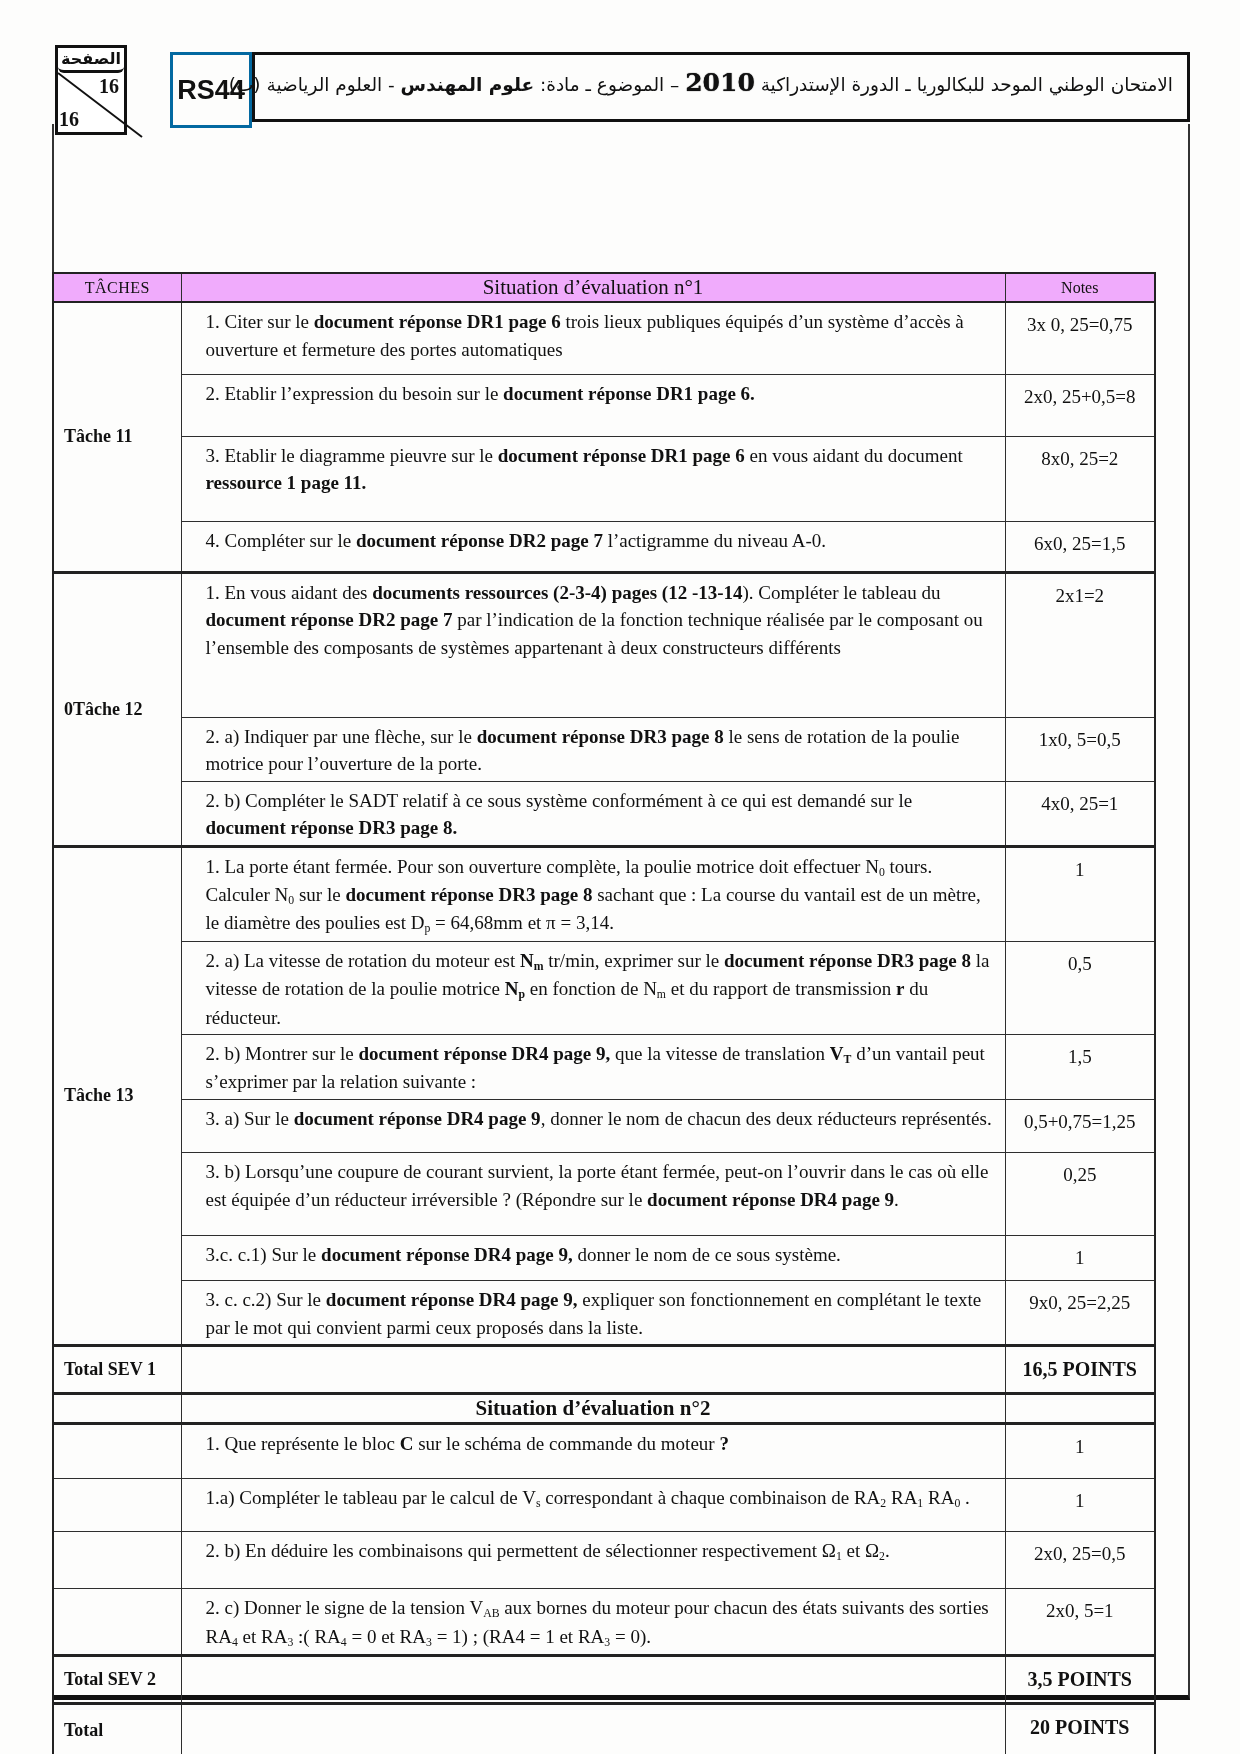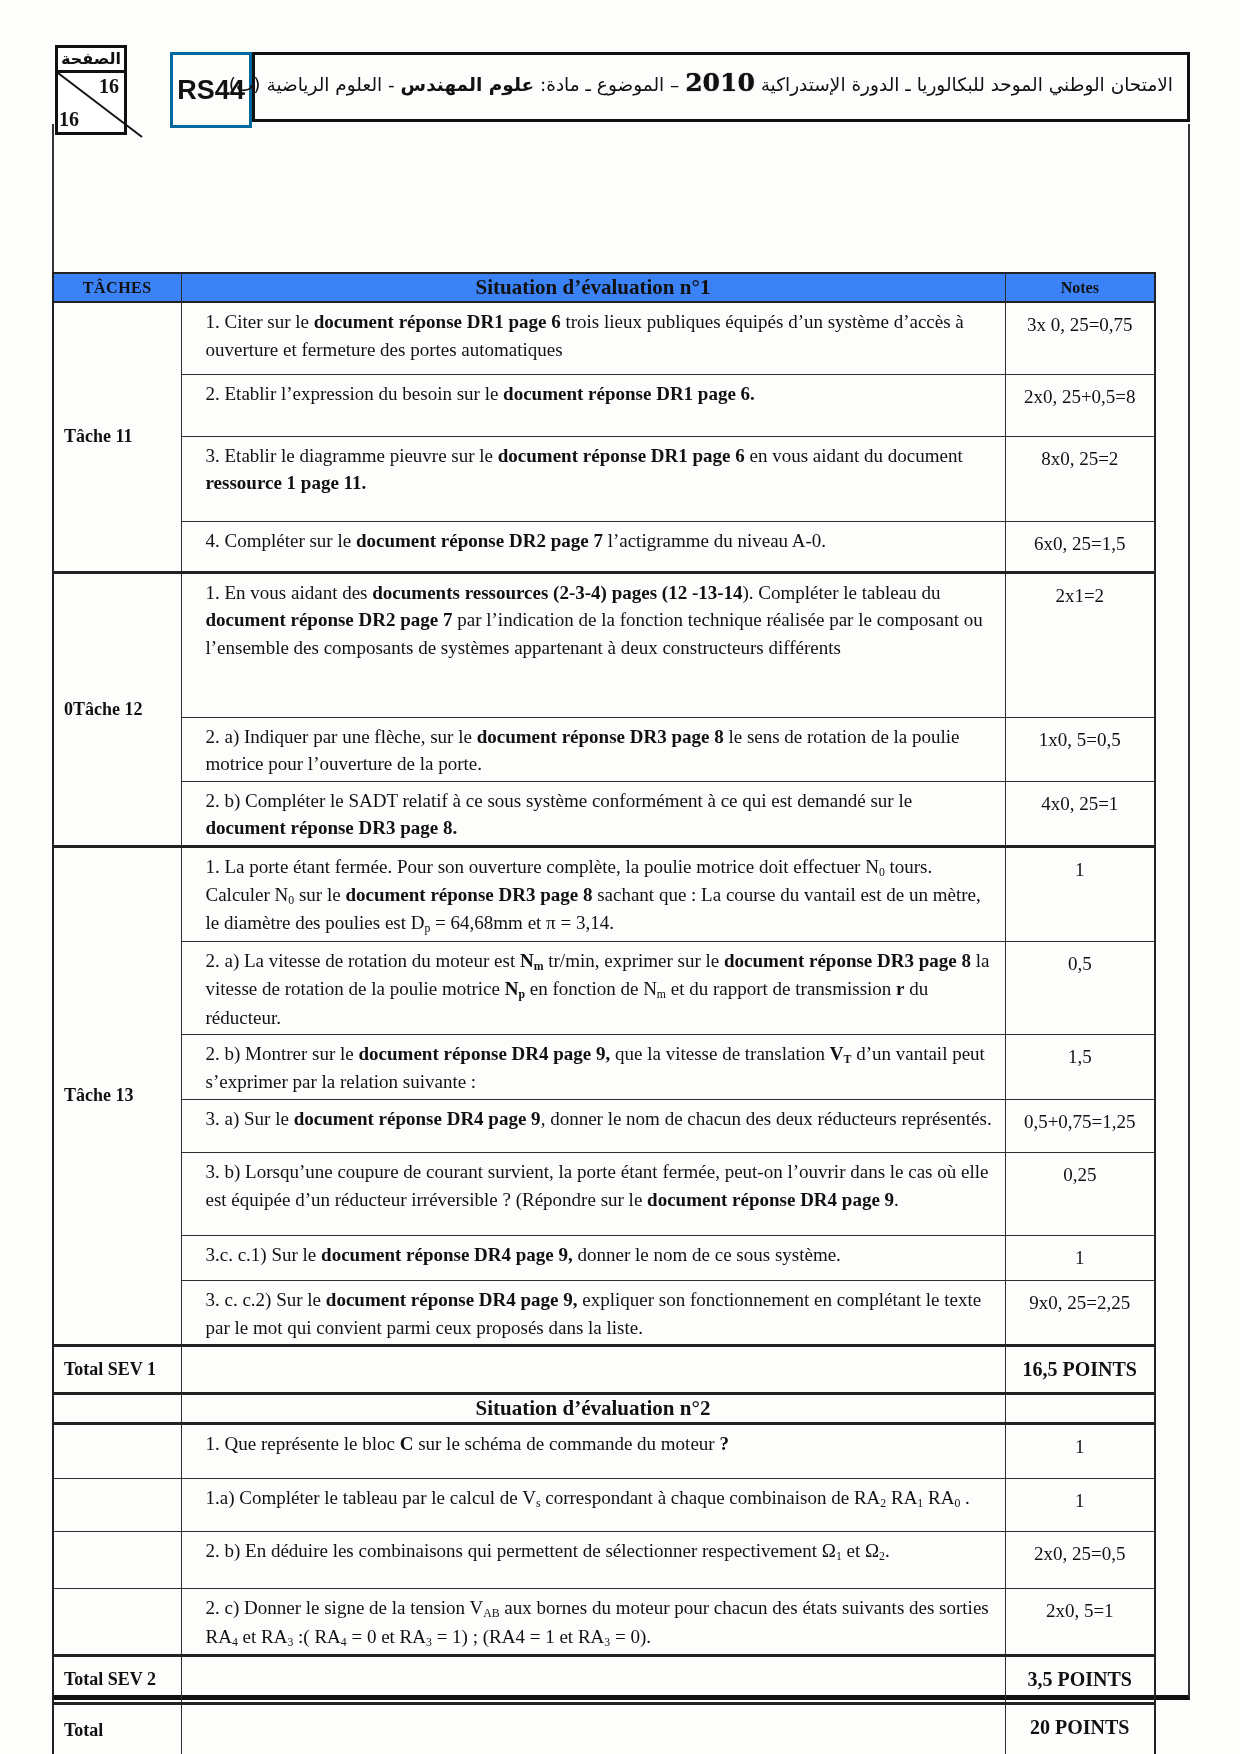--- a/index.html
+++ b/index.html
@@ -3,21 +3,21 @@
 <meta charset="utf-8">
 <style>
   html,body{margin:0;padding:0;background:#e8e8e8;}
   .page{position:relative;width:1240px;height:1754px;background:#fdfdfc;margin:0 auto;
         font-family:"Liberation Serif",serif;color:#111;overflow:hidden;}
 
   
   .pagebox{position:absolute;left:55px;top:45px;width:66px;height:84px;border:3px solid #111;
            background:#fff;}
   .pagebox .pb-title{display:block;text-align:center;border-bottom:3px solid #111;
-           font-family:"DejaVu Sans",sans-serif;font-weight:bold;font-size:16px;line-height:22px;}
+           font-family:"DejaVu Sans",sans-serif;font-weight:bold;font-size:16px;line-height:22px;border-radius:6px;}
   .pagebox .pb-body{position:relative;height:56px;}
   .pagebox svg{position:absolute;left:0;top:0;overflow:visible;}
   .pb-num-top{position:absolute;right:5px;top:2px;font-weight:bold;font-size:20px;}
   .pb-num-bottom{position:absolute;left:1px;bottom:-2px;font-weight:bold;font-size:20px;}
 
   .rs44{position:absolute;left:170px;top:52px;width:76px;height:70px;border:3px solid #0369a1;
         display:flex;align-items:center;justify-content:center;
         font-family:"Liberation Sans",sans-serif;font-weight:bold;font-size:27px;}
 
   .examline{position:absolute;left:252px;top:52px;width:938px;height:70px;border:3px solid #111;
@@ -34,21 +34,21 @@
 
   
   .outer-frame{position:absolute;left:52px;top:124px;width:1138px;height:1576px;
         border-left:2px solid #333;border-right:2px solid #333;border-bottom:5px solid #111;
         box-sizing:border-box;pointer-events:none;}
 
   
   table.grid{position:absolute;left:52px;top:272px;width:1102px;border-collapse:collapse;
         table-layout:fixed;border:2px solid #222;}
   table.grid td,table.grid th{border:1.5px solid #2e2e2e;box-sizing:border-box;overflow:hidden;}
-  tr.hdr th{font-weight:bold;background:#3b82f6;}
+  tr.hdr th{font-weight:normal;background:#f0abfc;}
   th.h-task{font-size:16px;letter-spacing:.5px;}
   th.h-sit{font-size:21px;}
   th.h-notes{font-size:16px;}
   tr.hdr th{border-bottom:2.5px solid #222;}
   td.task{vertical-align:middle;font-weight:bold;font-size:18px;padding-left:10px;}
   td.q{vertical-align:top;padding:5px 10px 3px 24px;font-size:19px;line-height:1.45;}
   td.note{vertical-align:top;text-align:center;padding-top:11px;font-size:19px;}
   td.note.points{font-weight:bold;font-size:20px;}
   td.sev2title{vertical-align:middle;text-align:center;font-weight:bold;font-size:21px;}
   tr.gs td{border-top:3px solid #222;}

